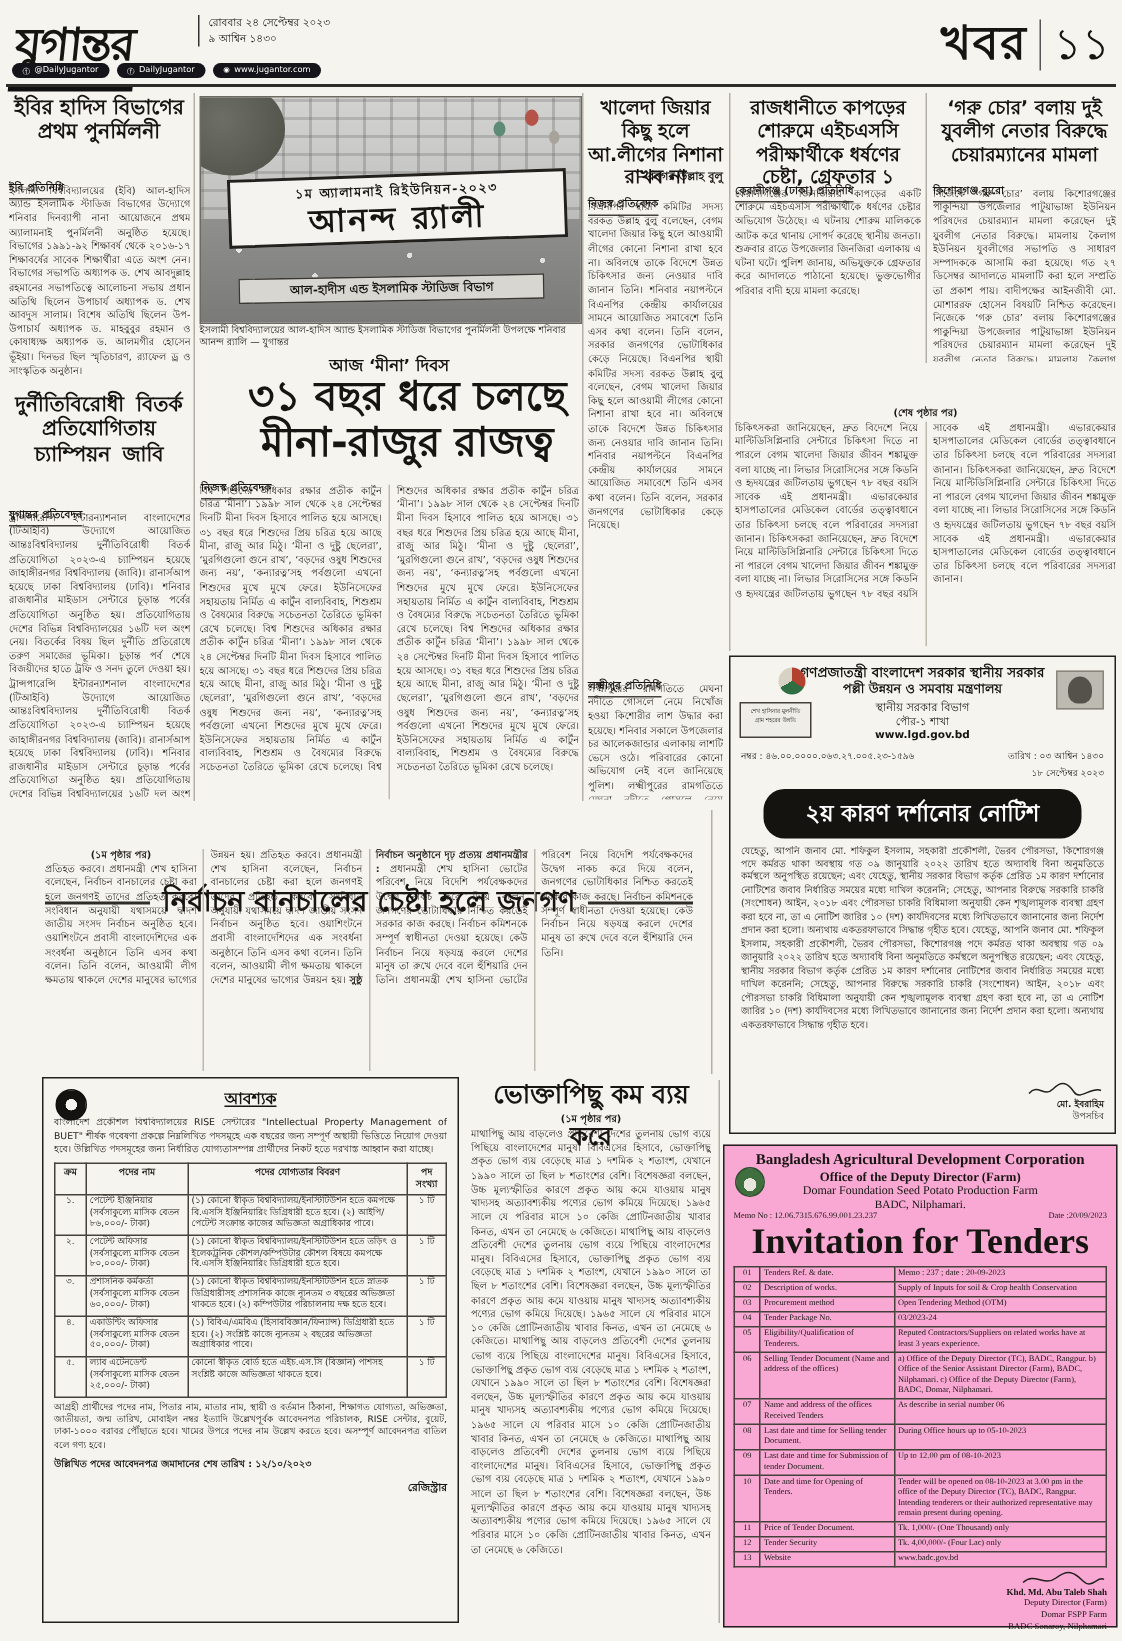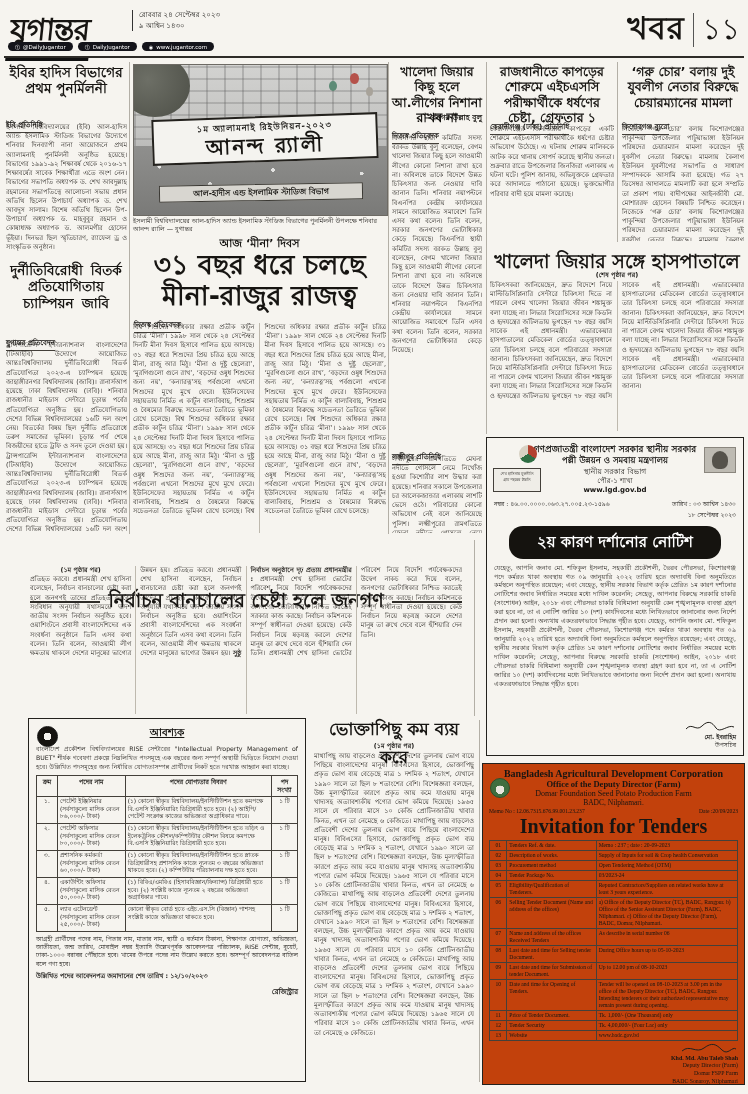--- a/index.html
+++ b/index.html
@@ -85,27 +85,27 @@
              background:radial-gradient(circle,#f6f4ef 0 28%,#15130f 29% 100%);border:1px solid #111;}
   .buet-table{width:100%;border-collapse:collapse;margin-top:4px;font-size:5.9px;}
   .buet-table th,.buet-table td{border:0.8px solid #44403a;padding:1.5px 2px;vertical-align:top;text-align:left;line-height:1.3;}
   .buet-table th{text-align:center;font-size:6.2px;}
   .buet-table td:first-child,.buet-table td:last-child{text-align:center;}
   .buet-footer{font-size:6px;line-height:1.4;text-align:justify;margin-top:3px;}
   .buet-deadline{font-size:6.3px;font-weight:bold;margin-top:3px;}
   .buet-sign{text-align:right;font-size:7px;font-weight:bold;margin-top:4px;}
   
   .tender-box{position:absolute;left:482px;top:763px;width:263px;height:322px;border:1.2px solid #23211d;
-              font-family:"Liberation Serif",serif;padding:4px 6px;box-sizing:border-box;background:#c2410c;}
+              font-family:"Liberation Serif",serif;padding:4px 6px;box-sizing:border-box;background:#f9a8d4;}
   .tn-h1{font-size:10px;font-weight:bold;text-align:center;}
   .tn-h2{font-size:8.5px;font-weight:bold;text-align:center;}
   .tn-h3{font-size:8px;text-align:center;}
   .tn-h4{font-size:7.5px;text-align:center;}
   .tn-meta{display:flex;justify-content:space-between;font-size:5.6px;margin-top:1px;}
-  .tn-title{font-size:20px;font-weight:bold;text-align:center;margin:1px 0 2px 0;}
+  .tn-title{font-size:24px;font-weight:bold;text-align:center;margin:1px 0 2px 0;}
   .tender-table{width:100%;border-collapse:collapse;font-size:5.6px;line-height:1.25;}
   .tender-table td{border:0.7px solid #44403a;padding:1px 2px;vertical-align:top;}
   .tender-table td:nth-child(1){width:7%;text-align:center;}
   .tender-table td:nth-child(2){width:36%;}
   .tn-sign{text-align:right;font-size:5.8px;line-height:1.3;margin-top:2px;}
   .tn-sign .nm{font-weight:bold;font-size:6px;}
   .badc-logo{position:absolute;left:7px;top:14px;width:18px;height:18px;border-radius:50%;
              background:radial-gradient(circle at 50% 60%,#e9e6dd 0 30%,#3f6e3f 31% 100%);border:1px solid #2c4f2c;}
   .sig-svg{display:block;margin-left:auto;}
   .dash-head{display:flex;align-items:center;gap:8px;}
@@ -165,41 +165,40 @@
     <div class="ph-crowd"></div>
     <div class="ph-banner">
       <div class="ph-b1">১ম অ্যালামনাই রিইউনিয়ন-২০২৩</div>
       <div class="ph-b2">আনন্দ র‍্যালী</div>
     </div>
     <div class="ph-banner2">আল-হাদীস এন্ড ইসলামিক স্টাডিজ বিভাগ</div>
   </div>
   <div class="caption">ইসলামী বিশ্ববিদ্যালয়ের আল-হাদিস অ্যান্ড ইসলামিক স্টাডিজ বিভাগের পুনর্মিলনী উপলক্ষে শনিবার আনন্দ র‍্যালি — যুগান্তর</div>
 
   <div class="abs note" style="left:133px;top:235px;width:253px;font-size:11px;">আজ ‘মীনা’ দিবস</div>
-  <div class="abs headline-xl" style="left:133px;top:249px;width:253px;">৩১ বছর ধরে চলছে মীনা-রাজুর রাজত্ব</div>
+  <div class="abs headline-xl" style="left:145px;top:249px;width:253px;">৩১ বছর ধরে চলছে মীনা-রাজুর রাজত্ব</div>
   <div class="abs" style="left:134px;top:312px;"><span class="byline">নিজস্ব প্রতিবেদক</span></div>
   <div class="abs body-txt cols2" style="left:133px;top:323px;width:253px;height:210px;">বিশ্ব শিশুদের অধিকার রক্ষার প্রতীক কার্টুন চরিত্র ‘মীনা’। ১৯৯৮ সাল থেকে ২৪ সেপ্টেম্বর দিনটি মীনা দিবস হিসাবে পালিত হয়ে আসছে। ৩১ বছর ধরে শিশুদের প্রিয় চরিত্র হয়ে আছে মীনা, রাজু আর মিঠু। ‘মীনা ও দুষ্টু ছেলেরা’, ‘মুরগিগুলো গুনে রাখ’, ‘বড়দের ওষুধ শিশুদের জন্য নয়’, ‘কন্যারত্ন’সহ পর্বগুলো এখনো শিশুদের মুখে মুখে ফেরে। ইউনিসেফের সহায়তায় নির্মিত এ কার্টুন বাল্যবিবাহ, শিশুশ্রম ও বৈষম্যের বিরুদ্ধে সচেতনতা তৈরিতে ভূমিকা রেখে চলেছে। বিশ্ব শিশুদের অধিকার রক্ষার প্রতীক কার্টুন চরিত্র ‘মীনা’। ১৯৯৮ সাল থেকে ২৪ সেপ্টেম্বর দিনটি মীনা দিবস হিসাবে পালিত হয়ে আসছে। ৩১ বছর ধরে শিশুদের প্রিয় চরিত্র হয়ে আছে মীনা, রাজু আর মিঠু। ‘মীনা ও দুষ্টু ছেলেরা’, ‘মুরগিগুলো গুনে রাখ’, ‘বড়দের ওষুধ শিশুদের জন্য নয়’, ‘কন্যারত্ন’সহ পর্বগুলো এখনো শিশুদের মুখে মুখে ফেরে। ইউনিসেফের সহায়তায় নির্মিত এ কার্টুন বাল্যবিবাহ, শিশুশ্রম ও বৈষম্যের বিরুদ্ধে সচেতনতা তৈরিতে ভূমিকা রেখে চলেছে। বিশ্ব শিশুদের অধিকার রক্ষার প্রতীক কার্টুন চরিত্র ‘মীনা’। ১৯৯৮ সাল থেকে ২৪ সেপ্টেম্বর দিনটি মীনা দিবস হিসাবে পালিত হয়ে আসছে। ৩১ বছর ধরে শিশুদের প্রিয় চরিত্র হয়ে আছে মীনা, রাজু আর মিঠু। ‘মীনা ও দুষ্টু ছেলেরা’, ‘মুরগিগুলো গুনে রাখ’, ‘বড়দের ওষুধ শিশুদের জন্য নয়’, ‘কন্যারত্ন’সহ পর্বগুলো এখনো শিশুদের মুখে মুখে ফেরে। ইউনিসেফের সহায়তায় নির্মিত এ কার্টুন বাল্যবিবাহ, শিশুশ্রম ও বৈষম্যের বিরুদ্ধে সচেতনতা তৈরিতে ভূমিকা রেখে চলেছে। বিশ্ব শিশুদের অধিকার রক্ষার প্রতীক কার্টুন চরিত্র ‘মীনা’। ১৯৯৮ সাল থেকে ২৪ সেপ্টেম্বর দিনটি মীনা দিবস হিসাবে পালিত হয়ে আসছে। ৩১ বছর ধরে শিশুদের প্রিয় চরিত্র হয়ে আছে মীনা, রাজু আর মিঠু। ‘মীনা ও দুষ্টু ছেলেরা’, ‘মুরগিগুলো গুনে রাখ’, ‘বড়দের ওষুধ শিশুদের জন্য নয়’, ‘কন্যারত্ন’সহ পর্বগুলো এখনো শিশুদের মুখে মুখে ফেরে। ইউনিসেফের সহায়তায় নির্মিত এ কার্টুন বাল্যবিবাহ, শিশুশ্রম ও বৈষম্যের বিরুদ্ধে সচেতনতা তৈরিতে ভূমিকা রেখে চলেছে।</div>
 
   <div class="abs headline-col" style="left:392px;top:64px;width:90px;font-size:12.5px;">খালেদা জিয়ার কিছু হলে আ.লীগের নিশানা রাখব না</div>
   <div class="abs attribution" style="left:392px;top:112px;width:90px;">—রনগর উল্লাহ বুলু</div>
   <div class="abs" style="left:392px;top:123px;"><span class="byline">নিজস্ব প্রতিবেদক</span></div>
   <div class="abs body-txt" style="left:392px;top:134px;width:90px;height:258px;">বিএনপির স্থায়ী কমিটির সদস্য বরকত উল্লাহ বুলু বলেছেন, বেগম খালেদা জিয়ার কিছু হলে আওয়ামী লীগের কোনো নিশানা রাখা হবে না। অবিলম্বে তাকে বিদেশে উন্নত চিকিৎসার জন্য নেওয়ার দাবি জানান তিনি। শনিবার নয়াপল্টনে বিএনপির কেন্দ্রীয় কার্যালয়ের সামনে আয়োজিত সমাবেশে তিনি এসব কথা বলেন। তিনি বলেন, সরকার জনগণের ভোটাধিকার কেড়ে নিয়েছে। বিএনপির স্থায়ী কমিটির সদস্য বরকত উল্লাহ বুলু বলেছেন, বেগম খালেদা জিয়ার কিছু হলে আওয়ামী লীগের কোনো নিশানা রাখা হবে না। অবিলম্বে তাকে বিদেশে উন্নত চিকিৎসার জন্য নেওয়ার দাবি জানান তিনি। শনিবার নয়াপল্টনে বিএনপির কেন্দ্রীয় কার্যালয়ের সামনে আয়োজিত সমাবেশে তিনি এসব কথা বলেন। তিনি বলেন, সরকার জনগণের ভোটাধিকার কেড়ে নিয়েছে।</div>
 
   <div class="abs" style="left:392px;top:444px;"><span class="byline">লক্ষ্মীপুর প্রতিনিধি</span></div>
   <div class="abs body-txt" style="left:392px;top:455px;width:90px;height:78px;">লক্ষ্মীপুরের রামগতিতে মেঘনা নদীতে গোসলে নেমে নিখোঁজ হওয়া কিশোরীর লাশ উদ্ধার করা হয়েছে। শনিবার সকালে উপজেলার চর আলেকজান্ডার এলাকায় লাশটি ভেসে ওঠে। পরিবারের কোনো অভিযোগ নেই বলে জানিয়েছে পুলিশ। লক্ষ্মীপুরের রামগতিতে মেঘনা নদীতে গোসলে নেমে নিখোঁজ হওয়া কিশোরীর লাশ উদ্ধার করা হয়েছে। শনিবার সকালে উপজেলার চর আলেকজান্ডার এলাকায় লাশটি ভেসে ওঠে। পরিবারের কোনো অভিযোগ নেই বলে জানিয়েছে পুলিশ।</div>
 
   <div class="abs headline-col" style="left:490px;top:64px;width:124px;font-size:12.5px;">রাজধানীতে কাপড়ের শোরুমে এইচএসসি পরীক্ষার্থীকে ধর্ষণের চেষ্টা, গ্রেফতার ১</div>
   <div class="abs" style="left:490px;top:114px;"><span class="byline">কেরানীগঞ্জ (ঢাকা) প্রতিনিধি</span></div>
   <div class="abs headline-col" style="left:622px;top:64px;width:122px;font-size:12.5px;">‘গরু চোর’ বলায় দুই যুবলীগ নেতার বিরুদ্ধে চেয়ারম্যানের মামলা</div>
 
   <div class="abs body-txt" style="left:490px;top:125px;width:124px;height:116px;">কেরানীগঞ্জের জিনজিরায় কাপড়ের একটি শোরুমে এইচএসসি পরীক্ষার্থীকে ধর্ষণের চেষ্টার অভিযোগ উঠেছে। এ ঘটনায় শোরুম মালিককে আটক করে থানায় সোপর্দ করেছে স্থানীয় জনতা। শুক্রবার রাতে উপজেলার জিনজিরা এলাকায় এ ঘটনা ঘটে। পুলিশ জানায়, অভিযুক্তকে গ্রেফতার করে আদালতে পাঠানো হয়েছে। ভুক্তভোগীর পরিবার বাদী হয়ে মামলা করেছে।</div>
   <div class="abs" style="left:622px;top:114px;"><span class="byline">কিশোরগঞ্জ ব্যুরো</span></div>
   <div class="abs body-txt" style="left:622px;top:125px;width:122px;height:116px;">নিজেকে ‘গরু চোর’ বলায় কিশোরগঞ্জের পাকুন্দিয়া উপজেলার পাটুয়াভাঙ্গা ইউনিয়ন পরিষদের চেয়ারম্যান মামলা করেছেন দুই যুবলীগ নেতার বিরুদ্ধে। মামলায় কৈলাগ ইউনিয়ন যুবলীগের সভাপতি ও সাধারণ সম্পাদককে আসামি করা হয়েছে। গত ২৭ ডিসেম্বর আদালতে মামলাটি করা হলে সম্প্রতি তা প্রকাশ পায়। বাদীপক্ষের আইনজীবী মো. মোশাররফ হোসেন বিষয়টি নিশ্চিত করেছেন। নিজেকে ‘গরু চোর’ বলায় কিশোরগঞ্জের পাকুন্দিয়া উপজেলার পাটুয়াভাঙ্গা ইউনিয়ন পরিষদের চেয়ারম্যান মামলা করেছেন দুই যুবলীগ নেতার বিরুদ্ধে। মামলায় কৈলাগ ইউনিয়ন যুবলীগের সভাপতি ও সাধারণ সম্পাদককে আসামি করা হয়েছে। গত ২৭ ডিসেম্বর আদালতে মামলাটি করা হলে সম্প্রতি তা প্রকাশ পায়। বাদীপক্ষের আইনজীবী মো. মোশাররফ হোসেন বিষয়টি নিশ্চিত করেছেন।</div>
 
-  <div class="abs headline-lg" style="left:490px;top:247px;width:254px;">খালেদা জিয়ার সঙ্গে হাসপাতালে</div>
   <div class="abs note" style="left:490px;top:270px;width:254px;">(শেষ পৃষ্ঠার পর)</div>
   <div class="abs body-txt cols2" style="left:490px;top:281px;width:254px;height:150px;">চিকিৎসকরা জানিয়েছেন, দ্রুত বিদেশে নিয়ে মাল্টিডিসিপ্লিনারি সেন্টারে চিকিৎসা দিতে না পারলে বেগম খালেদা জিয়ার জীবন শঙ্কামুক্ত বলা যাচ্ছে না। লিভার সিরোসিসের সঙ্গে কিডনি ও হৃদযন্ত্রের জটিলতায় ভুগছেন ৭৮ বছর বয়সি সাবেক এই প্রধানমন্ত্রী। এভারকেয়ার হাসপাতালের মেডিকেল বোর্ডের তত্ত্বাবধানে তার চিকিৎসা চলছে বলে পরিবারের সদস্যরা জানান। চিকিৎসকরা জানিয়েছেন, দ্রুত বিদেশে নিয়ে মাল্টিডিসিপ্লিনারি সেন্টারে চিকিৎসা দিতে না পারলে বেগম খালেদা জিয়ার জীবন শঙ্কামুক্ত বলা যাচ্ছে না। লিভার সিরোসিসের সঙ্গে কিডনি ও হৃদযন্ত্রের জটিলতায় ভুগছেন ৭৮ বছর বয়সি সাবেক এই প্রধানমন্ত্রী। এভারকেয়ার হাসপাতালের মেডিকেল বোর্ডের তত্ত্বাবধানে তার চিকিৎসা চলছে বলে পরিবারের সদস্যরা জানান। চিকিৎসকরা জানিয়েছেন, দ্রুত বিদেশে নিয়ে মাল্টিডিসিপ্লিনারি সেন্টারে চিকিৎসা দিতে না পারলে বেগম খালেদা জিয়ার জীবন শঙ্কামুক্ত বলা যাচ্ছে না। লিভার সিরোসিসের সঙ্গে কিডনি ও হৃদযন্ত্রের জটিলতায় ভুগছেন ৭৮ বছর বয়সি সাবেক এই প্রধানমন্ত্রী। এভারকেয়ার হাসপাতালের মেডিকেল বোর্ডের তত্ত্বাবধানে তার চিকিৎসা চলছে বলে পরিবারের সদস্যরা জানান।</div>
 
   <div class="notice-box">
     <div class="swirl"></div>
     <div class="slogan-box">
       <div>শেখ হাসিনার মূলনীতি</div>
       <div>গ্রাম শহরের উন্নতি</div>
     </div>
     <div class="mujib"></div>

